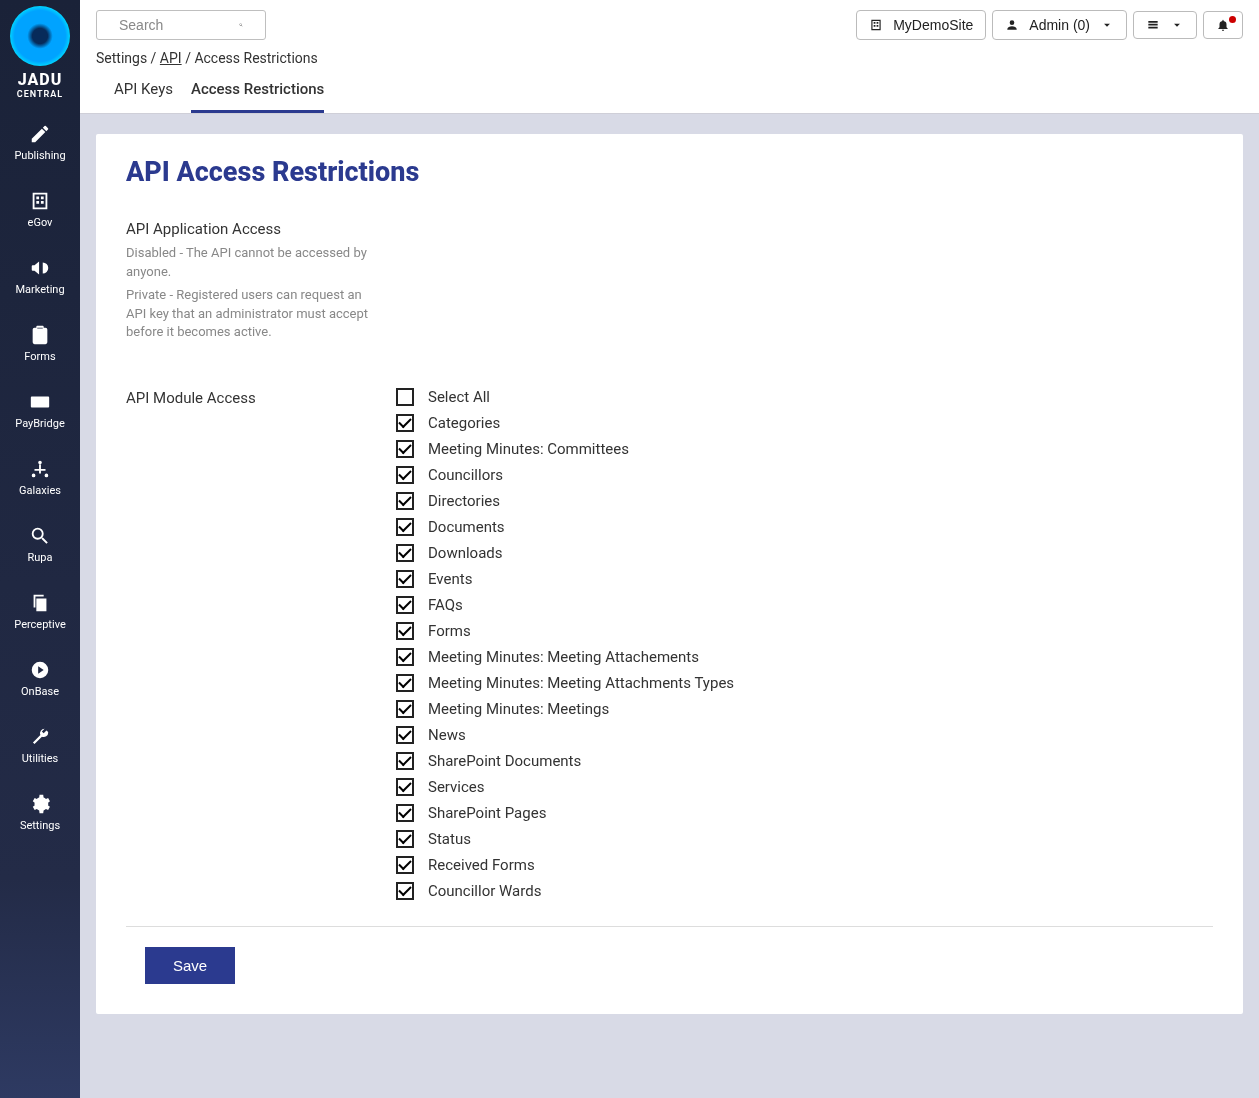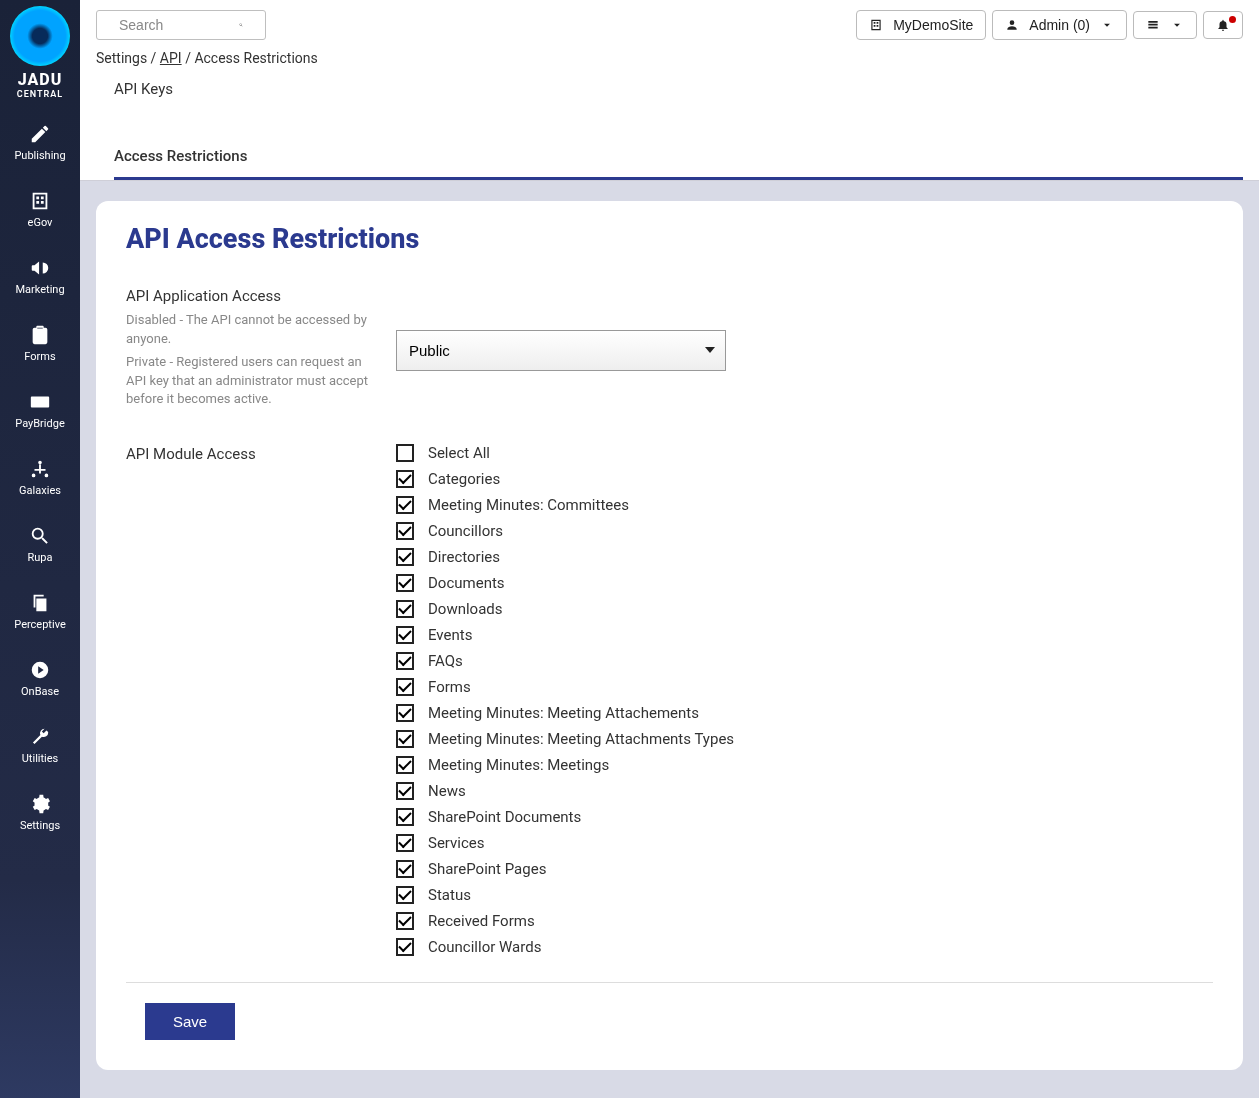--- a/index.html
+++ b/index.html
@@ -61,35 +61,35 @@
     cursor: pointer; color: #222;
   }
   .top-btn svg { width: 14px; height: 14px; fill: #222; }
   .notif { position: relative; }
   .notif .dot {
     position: absolute; top: 4px; right: 6px; width: 7px; height: 7px;
     background: #c00; border-radius: 50%;
   }
   .tabs-row {
     background: #fff; padding: 14px 16px 0 34px;
-    border-bottom: 1px solid #cfcfd8; display: flex; gap: 34px; flex-direction: column;
+    border-bottom: 1px solid #cfcfd8; display: flex; gap: 18px;
   }
   .tab {
     padding-bottom: 12px; font-size: 15px; color: #333; cursor: pointer;
     border-bottom: 3px solid transparent;
   }
   .tab.active { border-bottom-color: #2b3a8f; font-weight: 500; }
   .content-outer { padding: 20px 16px 30px 16px; }
   .panel {
-    background: #fff; border-radius: 12px; padding: 22px 30px 30px 30px;
+    background: #fff; border-radius: 2px; padding: 22px 30px 30px 30px;
   }
   .panel h1 {
     font-size: 27px; font-weight: 800; color: #2b3a8f; margin-bottom: 32px;
   }
-  .form-row { display: flex; align-items: center; gap: 20px; margin-bottom: 28px; }
+  .form-row { display: flex; align-items: center; gap: 20px; margin-bottom: 39px; }
   .form-label-col { width: 250px; }
   .form-label { font-size: 15px; color: #333; margin-bottom: 6px; }
   .help-text { font-size: 13px; color: #888; line-height: 1.45; margin-bottom: 4px; }
   .form-control-col { flex: 1; display: flex; align-items: flex-end; }
   .select-wrap {
     position: relative; width: 330px; border: 1px solid #999;
     background: linear-gradient(#fff, #eee);
   }
   .select-wrap select {
     appearance: none; -webkit-appearance: none; border: none; background: transparent;
@@ -259,28 +259,20 @@
     <div class="content-outer">
       <div class="panel">
         <h1>API Access Restrictions</h1>
 
         <div class="form-row">
           <div class="form-label-col">
             <div class="form-label">API Application Access</div>
             <div class="help-text">Disabled - The API cannot be accessed by anyone.</div>
             <div class="help-text">Private - Registered users can request an API key that an administrator must accept before it becomes active.</div>
           </div>
-          <div class="form-control-col" style="align-self:center;">
-            <div class="select-wrap">
-              <select>
-                <option>Public</option>
-              </select>
-              <div class="select-caret"></div>
-            </div>
-          </div>
         </div>
 
         <div class="modules-row">
           <div class="modules-label-col">API Module Access</div>
           <div class="check-list" id="check-list">
               <div class="check-item">
                 <span class="chk"></span>
                 <span>Select All</span>
               </div>
               <div class="check-item">

